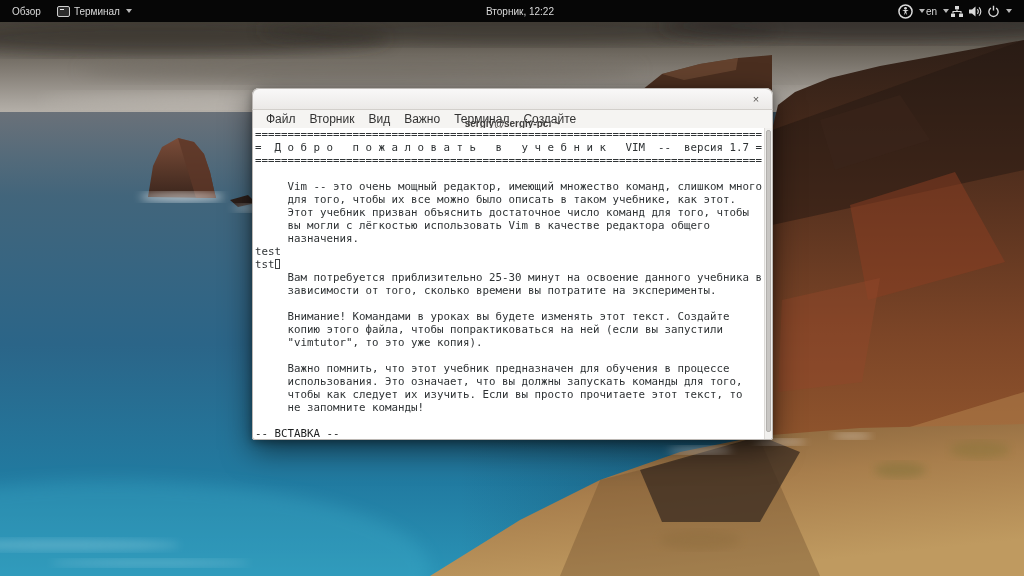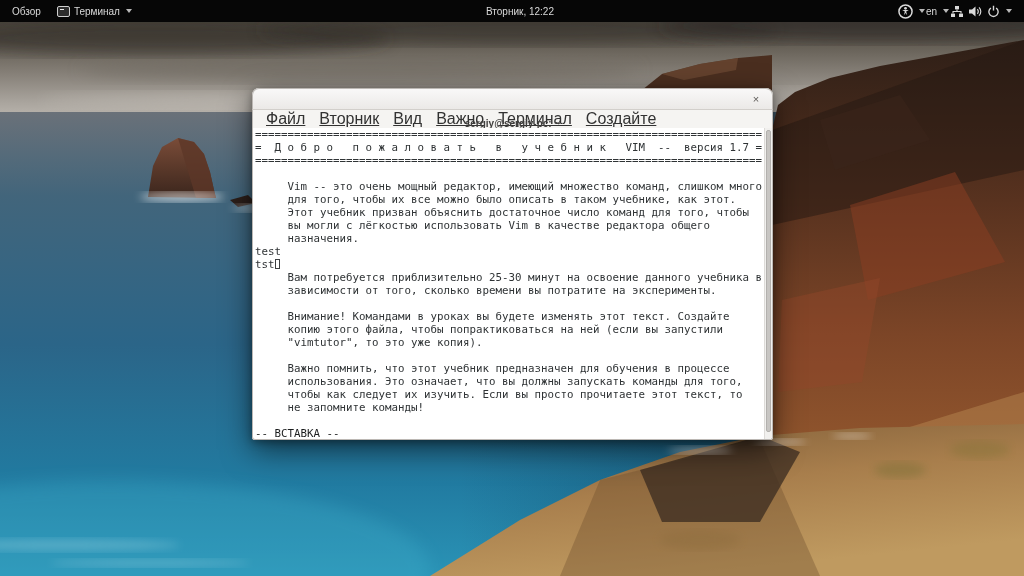--- a/index.html
+++ b/index.html
@@ -31,21 +31,21 @@
             z-index:40; background:#fff; }
   .titlebar { height:22px; background:linear-gradient(#f9f8f8,#ebe9e7);
               border:1px solid #bcb8b4; border-bottom:1px solid #d2cfcb;
               border-radius:7px 7px 0 0; position:relative;
               display:flex; align-items:center; justify-content:center; }
   .titlebar .title { font-size:10px; font-weight:bold; color:#403f3e;margin-top:48px; }
   .close-btn { position:absolute; right:9px; top:4px; width:14px; height:14px;
                font-size:11px; line-height:13px; text-align:center; color:#5d5b58; cursor:default; }
   .menubar { height:18px; background:#f5f4f2; border-left:1px solid #bcb8b4; border-right:1px solid #bcb8b4;
              display:flex; align-items:center; gap:0; padding-left:6px; }
-  .menu-item { font-size:16px; color:#323232; padding:2px 7px;text-decoration:underline; }
+  .menu-item { font-size:12px; color:#323232; padding:2px 7px; }
   .term-area { position:relative; height:312px; background:#ffffff;
                border-left:1px solid #bcb8b4; border-right:1px solid #bcb8b4; border-bottom:1px solid #bcb8b4;
                border-radius:0 0 3px 3px; overflow:hidden; }
   .term-text { position:absolute; left:2px; top:0; right:8px; bottom:0;
                font-family:"DejaVu Sans Mono", monospace; font-size:10.8px; color:#2f3335;
                white-space:pre; }
   .tline { height:13px; line-height:13px; }
   .tline.bold { font-weight:normal; color:#1c1e1f; }
   .cursor { display:inline-block; width:5px; height:10px; border:1px solid #3c3f41;
             vertical-align:-1px; margin-left:0.5px; }

